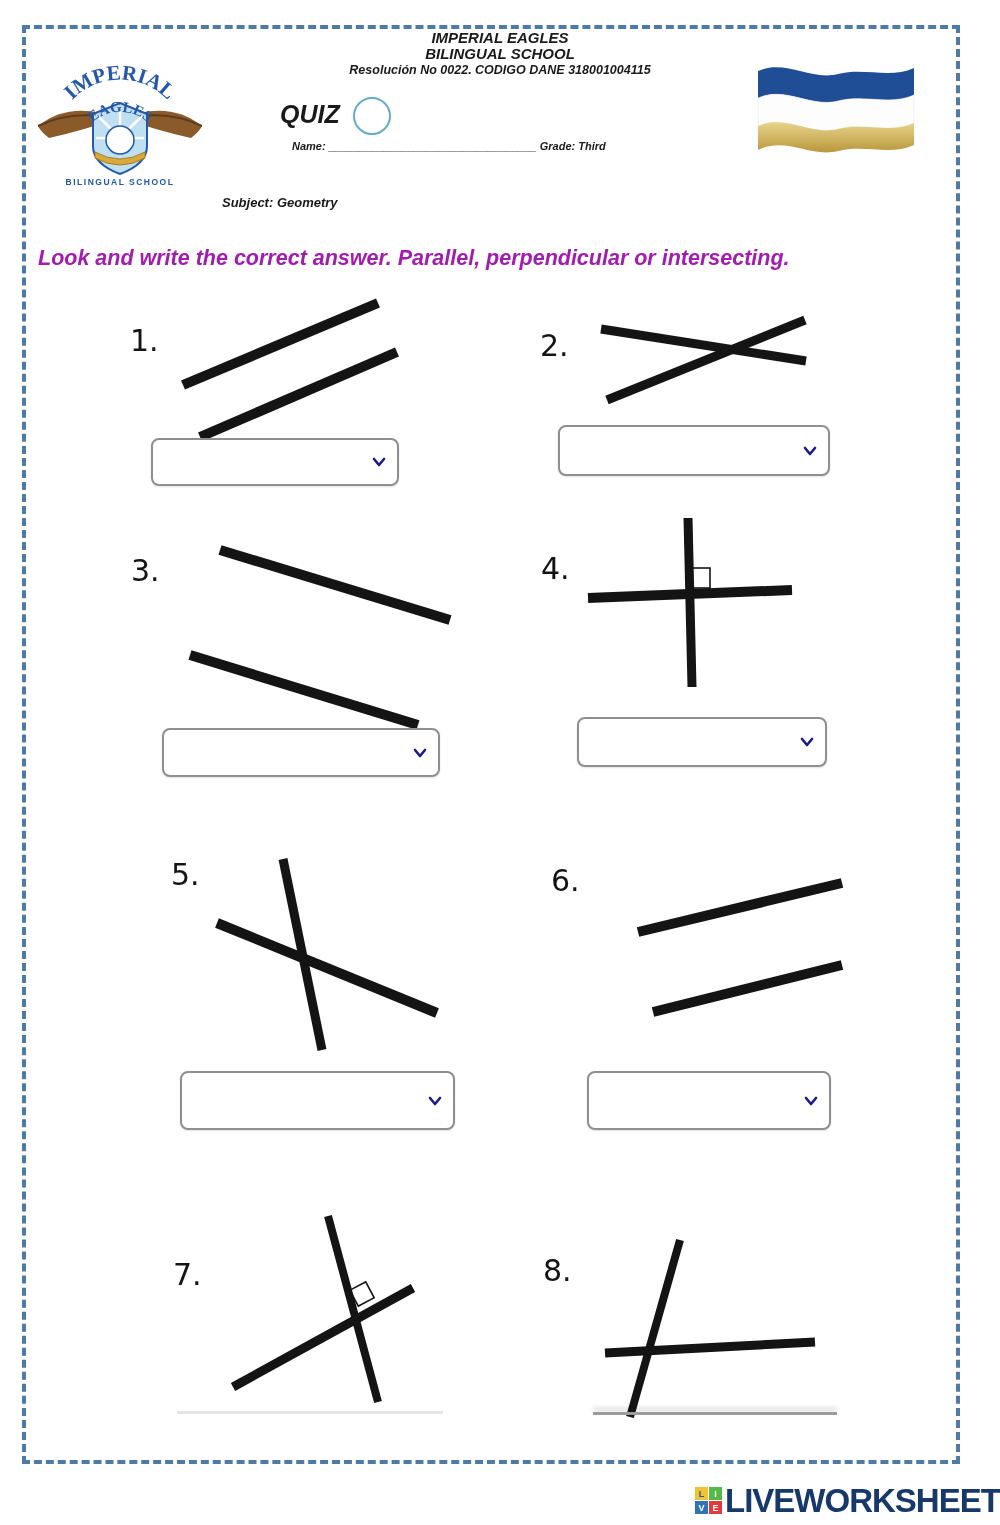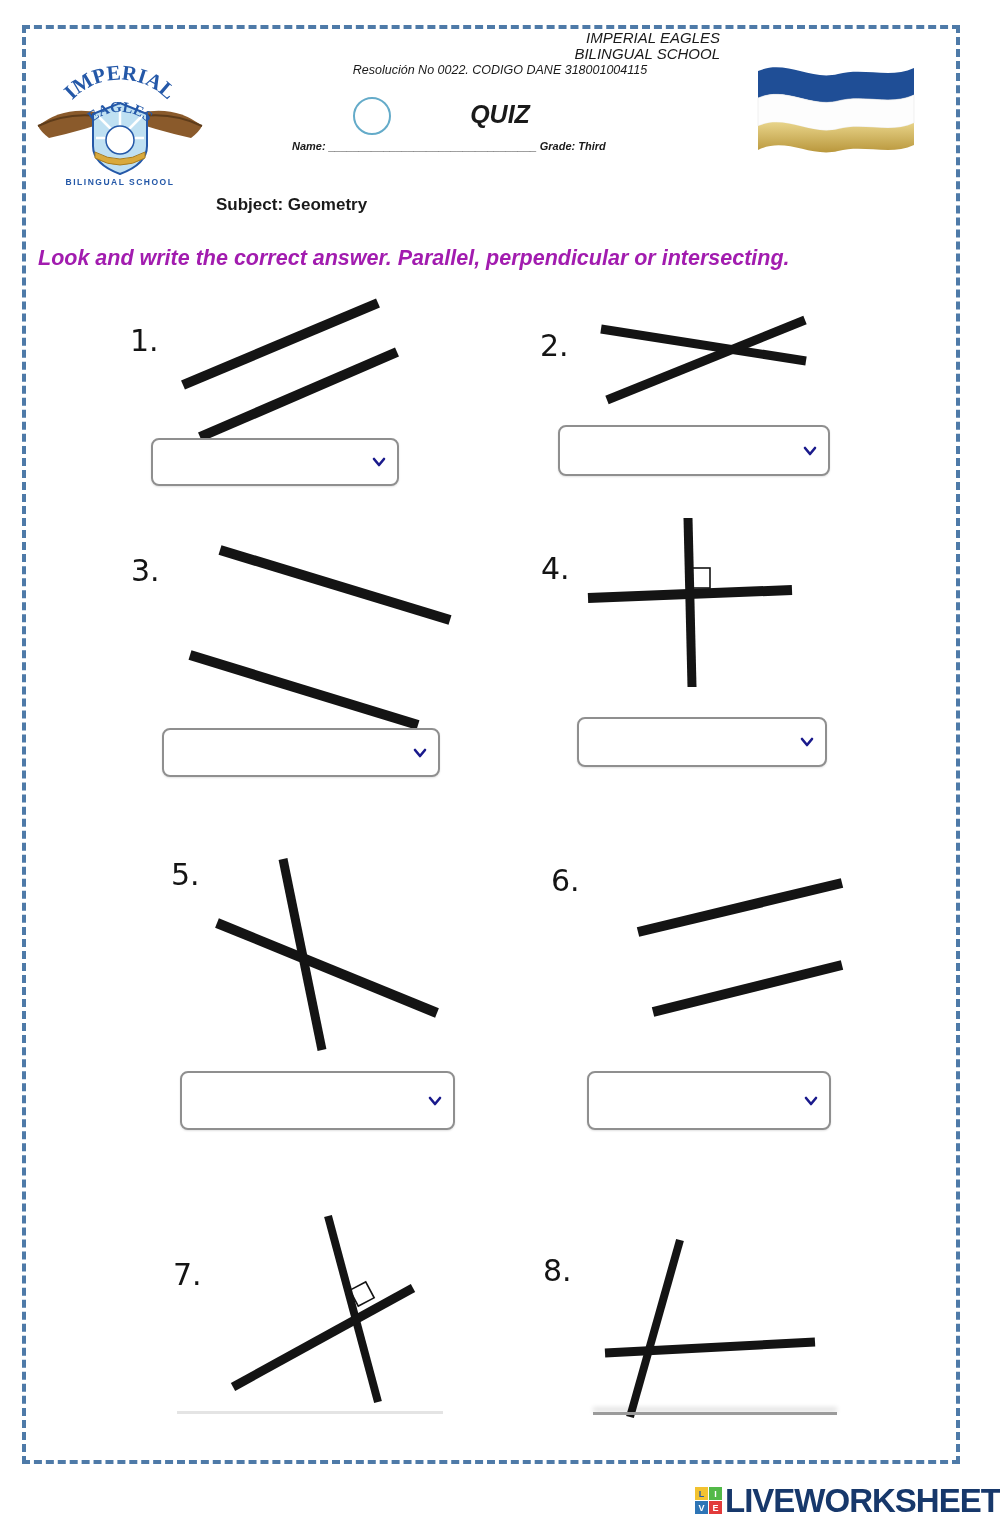--- a/index.html
+++ b/index.html
@@ -6,32 +6,32 @@
   .page{
     position:relative;width:1000px;height:1525px;background:#ffffff;
     font-family:"Liberation Sans",sans-serif;color:#1a1a1a;overflow:hidden;
   }
   .dashed-frame{
     position:absolute;left:22px;top:25px;width:930px;height:1431px;
     border:4px dashed #4e7aa8;
   }
   
   .hdr-center{position:absolute;left:280px;top:30px;width:440px;text-align:center;}
-  .hdr-line1,.hdr-line2{font-weight:normal;font-style:italic;font-size:15px;line-height:16px;text-align:right;}
-  .hdr-line3{font-weight:normal;font-style:italic;font-size:12.5px;line-height:16px;}
+  .hdr-line1,.hdr-line2{font-weight:bold;font-style:italic;font-size:15px;line-height:16px;}
+  .hdr-line3{font-weight:bold;font-style:italic;font-size:12.5px;line-height:16px;}
   .quiz-circle{
     position:absolute;left:353px;top:97px;width:34px;height:34px;border-radius:50%;
     border:2px solid #64abc9;background:#fff;
   }
-  .quiz-title{position:absolute;left:280px;top:100px;width:440px;text-align:center;
+  .quiz-title{position:absolute;left:280px;top:100px;width:440px;text-align:left;
     font-weight:bold;font-style:italic;font-size:25px;}
   .name-row{position:absolute;left:292px;top:140px;width:420px;
     font-weight:bold;font-style:italic;font-size:11px;white-space:nowrap;}
-  .subject-row{position:absolute;left:216px;top:195px;
-    font-weight:bold;font-size:17px;}
+  .subject-row{position:absolute;left:222px;top:195px;
+    font-weight:bold;font-style:italic;font-size:13px;}
   .instruction{position:absolute;left:38px;top:246px;width:900px;
     font-weight:bold;font-style:italic;font-size:21.5px;color:#a21caf;}
   
   .logo-box{position:absolute;left:35px;top:48px;width:170px;height:140px;}
   
   .flag-box{position:absolute;left:752px;top:55px;width:168px;height:102px;}
   
   .item-num{position:absolute;font-size:30px;color:#141414;font-family:"DejaVu Sans",sans-serif;}
   .figure{position:absolute;}
   .dropdown{

